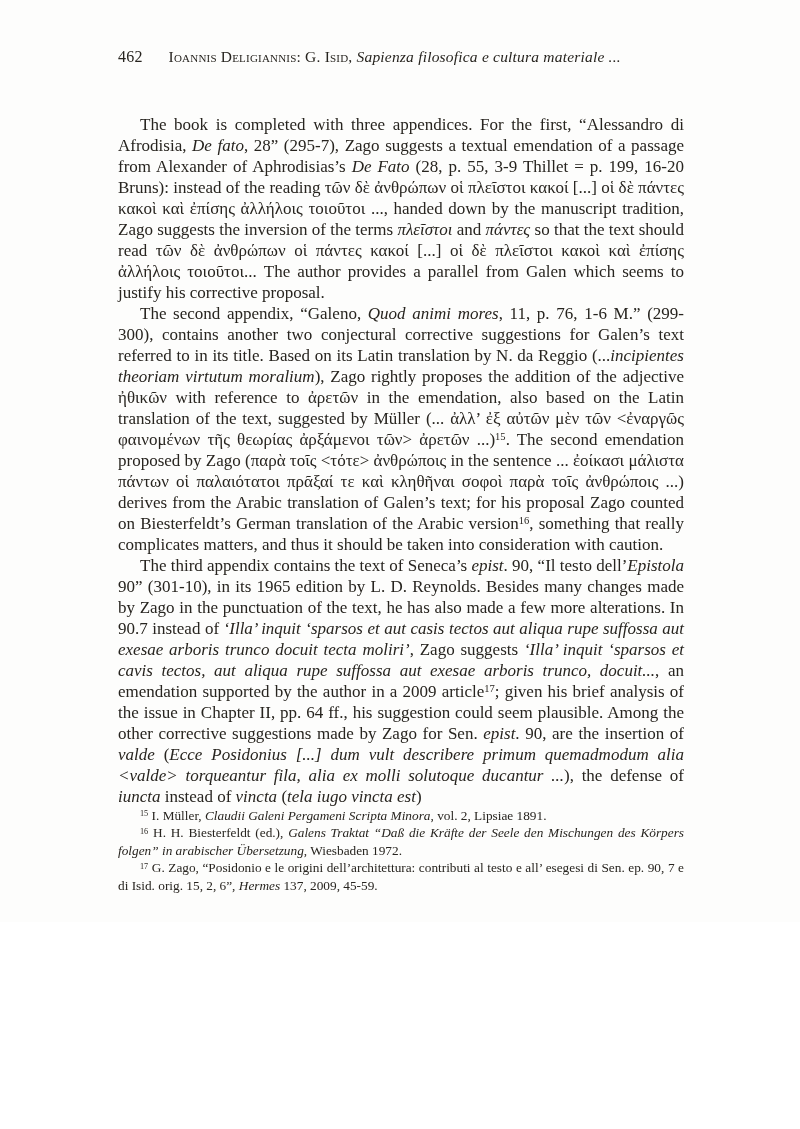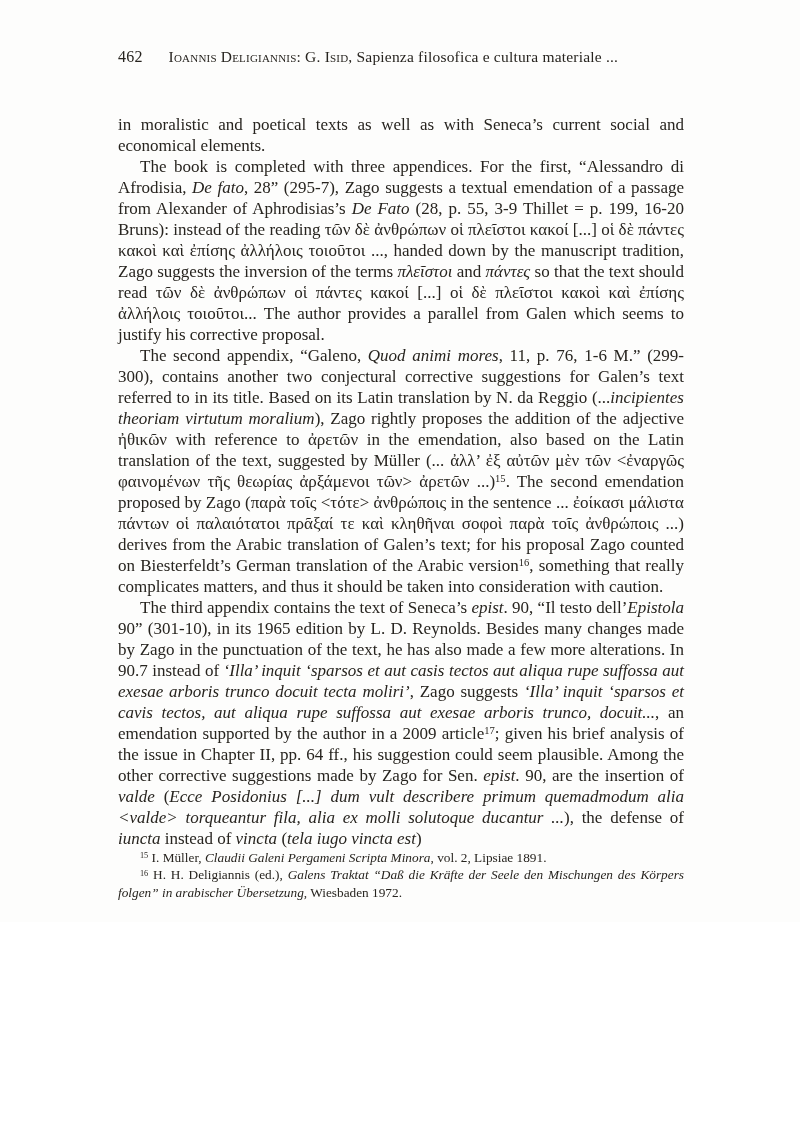--- a/index.html
+++ b/index.html
@@ -23,21 +23,21 @@
     display: flex;
     align-items: baseline;
     font-size: 15.5px;
     line-height: 18px;
     letter-spacing: 0.2px;
     white-space: nowrap;
   }
   .pagenum { font-size: 16px; }
   .rh-text { margin-left: 26px; }
   .sc { font-variant: small-caps; }
-  .i, em { }
+  .i, em { font-style: italic; }
   .body-text {
     margin-top: 48px;
     font-size: 17px;
     line-height: 21px;
     text-align: justify;
     text-justify: inter-word;
   }
   p.para { margin: 0; hyphens: none; }
   p.para.indent { text-indent: 22px; }
   sup.fnref {
@@ -68,28 +68,28 @@
 <body>
 
 <div class="page">
 
   <header class="running-header">
     <span class="pagenum">462</span>
     <span class="rh-text"><span class="sc">Ioannis Deligiannis: G. Isid, </span><span class="i">Sapienza filosofica e cultura materiale ...</span></span>
   </header>
 
   <main class="body-text" id="body-paragraphs">
-      <p class="para"><span>in moralistic and poetical texts as well as with Seneca’s current social and economical elements.</span></p>
       <p class="para indent"><span>The book is completed with three appendices. For the first, “Alessandro di Afrodisia, </span><em>De fato</em><span>, 28” (295-7), Zago suggests a textual emendation of a passage from Alexander of Aphrodisias’s </span><em>De Fato</em><span> (28, p. 55, 3-9 Thillet = p. 199, 16-20 Bruns): instead of the reading τῶν δὲ ἀνθρώπων οἱ πλεῖστοι κακοί [...] οἱ δὲ πάντες κακοὶ καὶ ἐπίσης ἀλλήλοις τοιοῦτοι ..., handed down by the manuscript tradition, Zago suggests the inversion of the terms </span><em>πλεῖστοι</em><span> and </span><em>πάντες</em><span> so that the text should read τῶν δὲ ἀνθρώπων οἱ πάντες κακοί [...] οἱ δὲ πλεῖστοι κακοὶ καὶ ἐπίσης ἀλλήλοις τοιοῦτοι... The author provides a parallel from Galen which seems to justify his corrective proposal.</span></p>
       <p class="para indent"><span>The second appendix, “Galeno, </span><em>Quod animi mores</em><span>, 11, p. 76, 1-6 M.” (299-300), contains another two conjectural corrective suggestions for Galen’s text referred to in its title. Based on its Latin translation by N. da Reggio (...</span><em>incipientes theoriam virtutum moralium</em><span>), Zago rightly proposes the addition of the adjective ἠθικῶν with reference to ἀρετῶν in the emendation, also based on the Latin translation of the text, suggested by Müller (... ἀλλ’ ἐξ αὐτῶν μὲν τῶν &lt;ἐναργῶς φαινομένων τῆς θεωρίας ἀρξάμενοι τῶν&gt; ἀρετῶν ...)</span><sup class="fnref">15</sup><span>. The second emendation proposed by Zago (παρὰ τοῖς &lt;τότε&gt; ἀνθρώποις in the sentence ... ἐοίκασι μάλιστα πάντων οἱ παλαιότατοι πρᾶξαί τε καὶ κληθῆναι σοφοὶ παρὰ τοῖς ἀνθρώποις ...) derives from the Arabic translation of Galen’s text; for his proposal Zago counted on Biesterfeldt’s German translation of the Arabic version</span><sup class="fnref">16</sup><span>, something that really complicates matters, and thus it should be taken into consideration with caution.</span></p>
       <p class="para indent"><span>The third appendix contains the text of Seneca’s </span><em>epist</em><span>. 90, “Il testo dell’</span><em>Epistola</em><span> 90” (301-10), in its 1965 edition by L. D. Reynolds. Besides many changes made by Zago in the punctuation of the text, he has also made a few more alterations. In 90.7 instead of </span><em>‘Illa’ inquit ‘sparsos et aut casis tectos aut aliqua rupe suffossa aut exesae arboris trunco docuit tecta moliri’</em><span>, Zago suggests </span><em>‘Illa’ inquit ‘sparsos et cavis tectos, aut aliqua rupe suffossa aut exesae arboris trunco, docuit...</em><span>, an emendation supported by the author in a 2009 article</span><sup class="fnref">17</sup><span>; given his brief analysis of the issue in Chapter II, pp. 64 ff., his suggestion could seem plausible. Among the other corrective suggestions made by Zago for Sen. </span><em>epist</em><span>. 90, are the insertion of </span><em>valde</em><span> (</span><em>Ecce Posidonius [...] dum vult describere primum quemadmodum alia &lt;valde&gt; torqueantur fila, alia ex molli solutoque ducantur ...</em><span>), the defense of </span><em>iuncta</em><span> instead of </span><em>vincta</em><span> (</span><em>tela iugo vincta est</em><span>)</span></p>
     </main>
 
   <section class="footnotes" id="footnotes">
       <p class="footnote"><sup class="fnref">15</sup><span> I. Müller, </span><em>Claudii Galeni Pergameni Scripta Minora</em><span>, vol. 2, Lipsiae 1891.</span></p>
-      <p class="footnote"><sup class="fnref">16</sup><span> H. H. Deligiannis (ed.), </span><em>Galens Traktat “Daß die Kräfte der Seele den Mischungen des Körpers folgen” in arabischer Übersetzung</em><span>, Wiesbaden 1972.</span></p>
+      <p class="footnote"><sup class="fnref">16</sup><span> H. H. Biesterfeldt (ed.), </span><em>Galens Traktat “Daß die Kräfte der Seele den Mischungen des Körpers folgen” in arabischer Übersetzung</em><span>, Wiesbaden 1972.</span></p>
+      <p class="footnote"><sup class="fnref">17</sup><span> G. Zago, “Posidonio e le origini dell’architettura: contributi al testo e all’ esegesi di Sen. ep. 90, 7 e di Isid. orig. 15, 2, 6”, </span><em>Hermes</em><span> 137, 2009, 45-59.</span></p>
     </section>
 
   <footer class="page-footer">
     <span class="i">ExClass</span><span> 17, 2013, 455-464</span>
   </footer>
 
 </div>
 
 </body></html>

